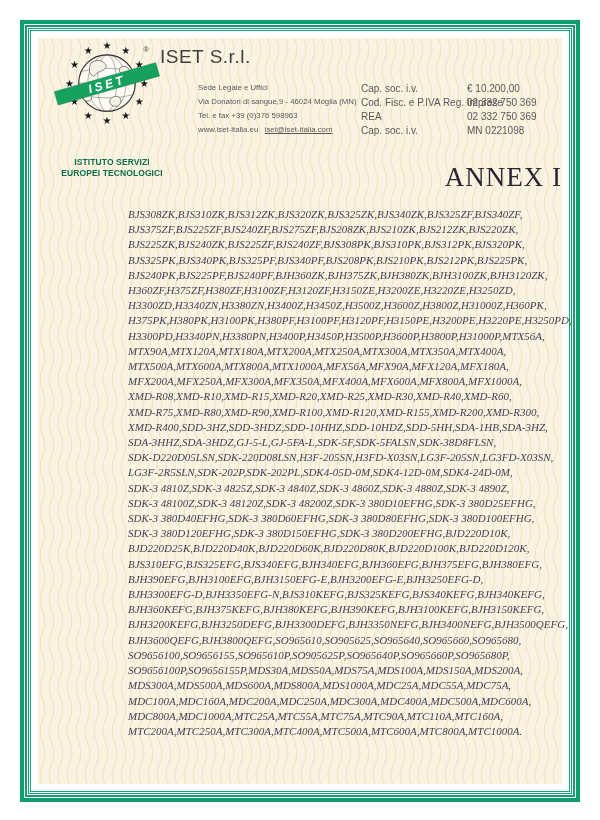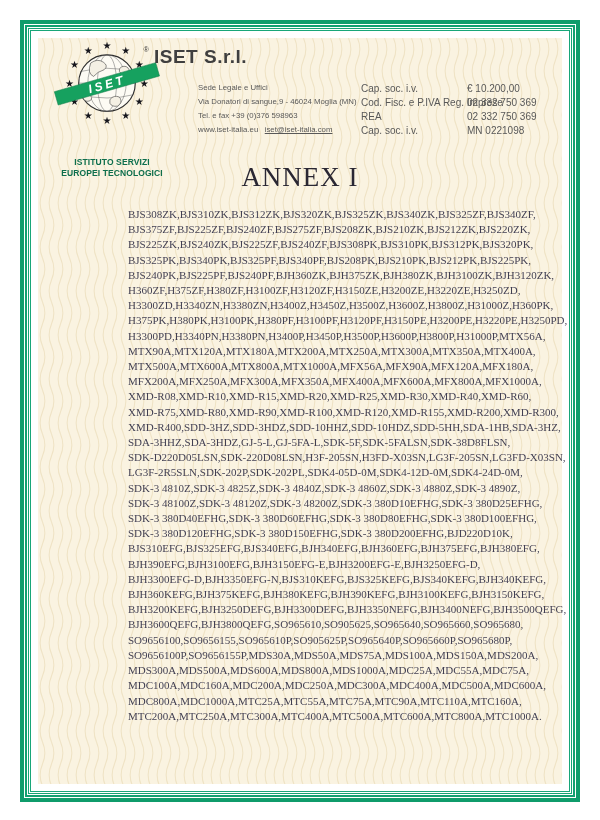--- a/index.html
+++ b/index.html
@@ -15,38 +15,38 @@
   .content { position:absolute; left:38px; top:38px; width:524px; height:746px; background:#faf3e1; }
   .pattern { position:absolute; inset:0; width:100%; height:100%; display:block; }
   .inner { position:absolute; inset:0; }
 
   
   .logo-svg { position:absolute; left:16px; top:2px; width:106px; height:92px; overflow:visible; }
   .logo-caption { position:absolute; left:0px; top:91px; width:148px; text-align:center;
                   color:#0d6e4c; font-weight:bold; font-size:8.5px; line-height:10.5px; letter-spacing:0.1px;margin-top:28px; }
 
   
-  .company-name { position:absolute; left:116px; top:8px; margin:0; font-size:19px; font-weight:700;
+  .company-name { position:absolute; left:122px; top:8px; margin:0; font-size:19px; font-weight:400;
                   color:#3f3f3f; letter-spacing:0.5px; }
   .addr { position:absolute; left:128px; font-size:7.8px; color:#585858; white-space:nowrap;padding-left:32px; }
   .addr-0 { top:45px; } .addr-1 { top:59px; } .addr-2 { top:73px;text-align:center; } .addr-3 { top:87px; }
   .email { color:#585858; text-decoration:underline; cursor:pointer; }
 
   
   .registry { position:absolute; left:323px; top:45px; width:210px; font-size:10px; color:#585858; }
   .reg-row { position:relative; height:14px; white-space:nowrap; }
   .reg-value { position:absolute; left:106px; top:0; }
 
-  .doc-title { position:absolute; left:0; top:124px; width:100%; margin:0; text-align:center;
+  .doc-title { position:absolute; left:0; top:124px; width:100%; margin:0; text-align:right;
                font-family:"Liberation Serif", serif; font-weight:400; font-size:27px;
                color:#2a2733; letter-spacing:1px; }
 
   .codes { position:absolute; left:90px; top:169px; width:436px;
            font-family:"Liberation Serif", serif; font-size:11px; line-height:15.2px;
-           color:#413f52; }
+           color:#413f52;font-style:italic; }
   .code-line { white-space:nowrap; }
 </style>
 </head>
 <body>
 
 <div class="page">
 
   <div class="f1">
     <div class="f2">
       <div class="f3">
@@ -156,20 +156,21 @@
         <div class="code-line">XMD-R08,XMD-R10,XMD-R15,XMD-R20,XMD-R25,XMD-R30,XMD-R40,XMD-R60,</div>
         <div class="code-line">XMD-R75,XMD-R80,XMD-R90,XMD-R100,XMD-R120,XMD-R155,XMD-R200,XMD-R300,</div>
         <div class="code-line">XMD-R400,SDD-3HZ,SDD-3HDZ,SDD-10HHZ,SDD-10HDZ,SDD-5HH,SDA-1HB,SDA-3HZ,</div>
         <div class="code-line">SDA-3HHZ,SDA-3HDZ,GJ-5-L,GJ-5FA-L,SDK-5F,SDK-5FALSN,SDK-38D8FLSN,</div>
         <div class="code-line">SDK-D220D05LSN,SDK-220D08LSN,H3F-205SN,H3FD-X03SN,LG3F-205SN,LG3FD-X03SN,</div>
         <div class="code-line">LG3F-2R5SLN,SDK-202P,SDK-202PL,SDK4-05D-0M,SDK4-12D-0M,SDK4-24D-0M,</div>
         <div class="code-line">SDK-3 4810Z,SDK-3 4825Z,SDK-3 4840Z,SDK-3 4860Z,SDK-3 4880Z,SDK-3 4890Z,</div>
         <div class="code-line">SDK-3 48100Z,SDK-3 48120Z,SDK-3 48200Z,SDK-3 380D10EFHG,SDK-3 380D25EFHG,</div>
         <div class="code-line">SDK-3 380D40EFHG,SDK-3 380D60EFHG,SDK-3 380D80EFHG,SDK-3 380D100EFHG,</div>
         <div class="code-line">SDK-3 380D120EFHG,SDK-3 380D150EFHG,SDK-3 380D200EFHG,BJD220D10K,</div>
+        <div class="code-line">BJD220D25K,BJD220D40K,BJD220D60K,BJD220D80K,BJD220D100K,BJD220D120K,</div>
         <div class="code-line">BJS310EFG,BJS325EFG,BJS340EFG,BJH340EFG,BJH360EFG,BJH375EFG,BJH380EFG,</div>
         <div class="code-line">BJH390EFG,BJH3100EFG,BJH3150EFG-E,BJH3200EFG-E,BJH3250EFG-D,</div>
         <div class="code-line">BJH3300EFG-D,BJH3350EFG-N,BJS310KEFG,BJS325KEFG,BJS340KEFG,BJH340KEFG,</div>
         <div class="code-line">BJH360KEFG,BJH375KEFG,BJH380KEFG,BJH390KEFG,BJH3100KEFG,BJH3150KEFG,</div>
         <div class="code-line">BJH3200KEFG,BJH3250DEFG,BJH3300DEFG,BJH3350NEFG,BJH3400NEFG,BJH3500QEFG,</div>
         <div class="code-line">BJH3600QEFG,BJH3800QEFG,SO965610,SO905625,SO965640,SO965660,SO965680,</div>
         <div class="code-line">SO9656100,SO9656155,SO965610P,SO905625P,SO965640P,SO965660P,SO965680P,</div>
         <div class="code-line">SO9656100P,SO9656155P,MDS30A,MDS50A,MDS75A,MDS100A,MDS150A,MDS200A,</div>
         <div class="code-line">MDS300A,MDS500A,MDS600A,MDS800A,MDS1000A,MDC25A,MDC55A,MDC75A,</div>
         <div class="code-line">MDC100A,MDC160A,MDC200A,MDC250A,MDC300A,MDC400A,MDC500A,MDC600A,</div>

